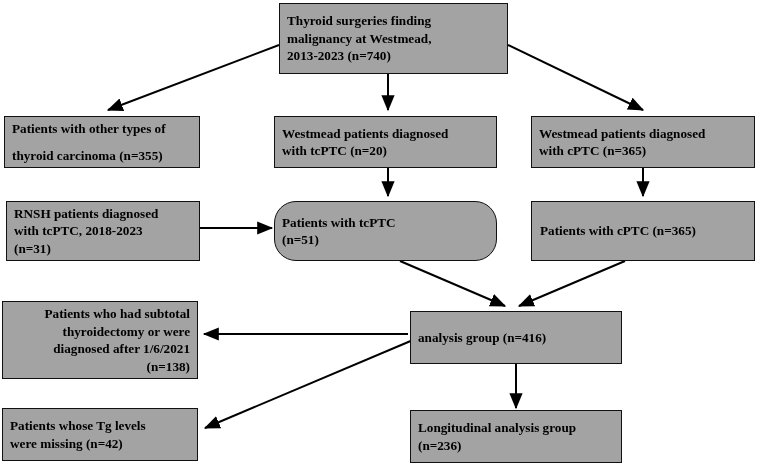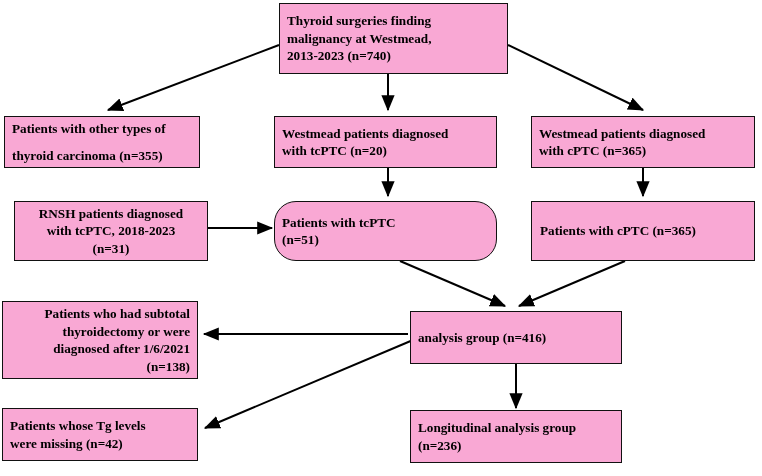--- a/index.html
+++ b/index.html
@@ -19,21 +19,21 @@
     position: absolute;
     left: 0;
     top: 0;
     width: 762px;
     height: 476px;
   }
   .node {
     position: absolute;
     box-sizing: border-box;
     border: 1.6px solid #111111;
-    background: #f9a8d4;
+    background: #a3a3a3;
     display: flex;
     flex-direction: column;
     justify-content: center;
     padding: 3px 7px;
   }
   .node-line {
     font-size: 13.2px;
     line-height: 17.5px;
     color: #000000;
     font-weight: 600;
@@ -89,21 +89,21 @@
   <div class="node" style="left:274px; top:116px; width:223px; height:52px;">
     <div class="node-line">Westmead patients diagnosed</div>
     <div class="node-line">with tcPTC (n=20)</div>
   </div>
 
   <div class="node" style="left:531px; top:116px; width:224px; height:52px;">
     <div class="node-line">Westmead patients diagnosed</div>
     <div class="node-line">with cPTC (n=365)</div>
   </div>
 
-  <div class="node" style="left:14px; top:201px; width:194px; height:60px;text-align:center;">
+  <div class="node" style="left:6px; top:201px; width:194px; height:60px;">
     <div class="node-line">RNSH patients diagnosed</div>
     <div class="node-line">with tcPTC, 2018-2023</div>
     <div class="node-line">(n=31)</div>
   </div>
 
   <div class="node" style="left:274px; top:201px; width:223px; height:60px;border-radius:22px;">
     <div class="node-line">Patients with tcPTC</div>
     <div class="node-line">(n=51)</div>
   </div>
 

